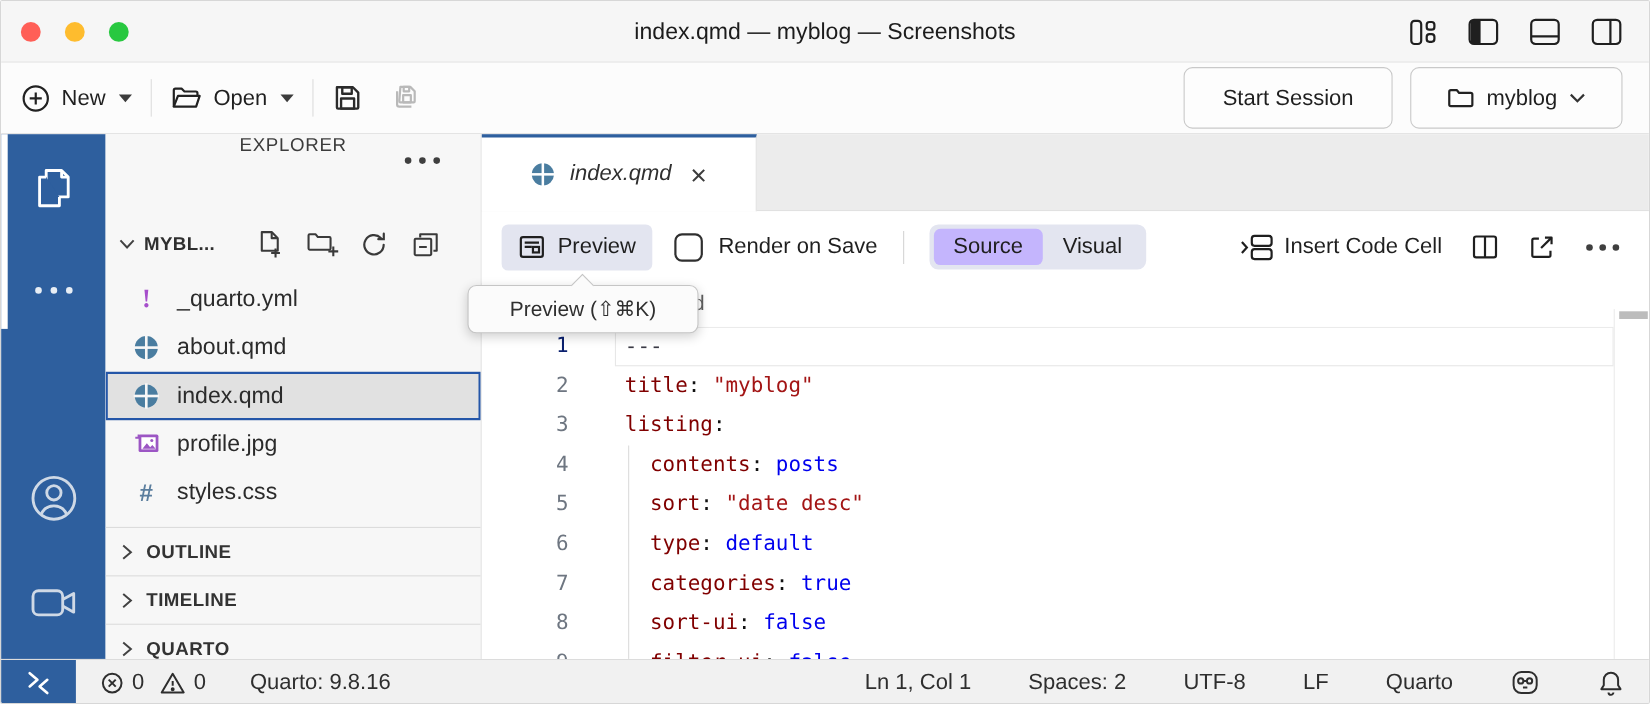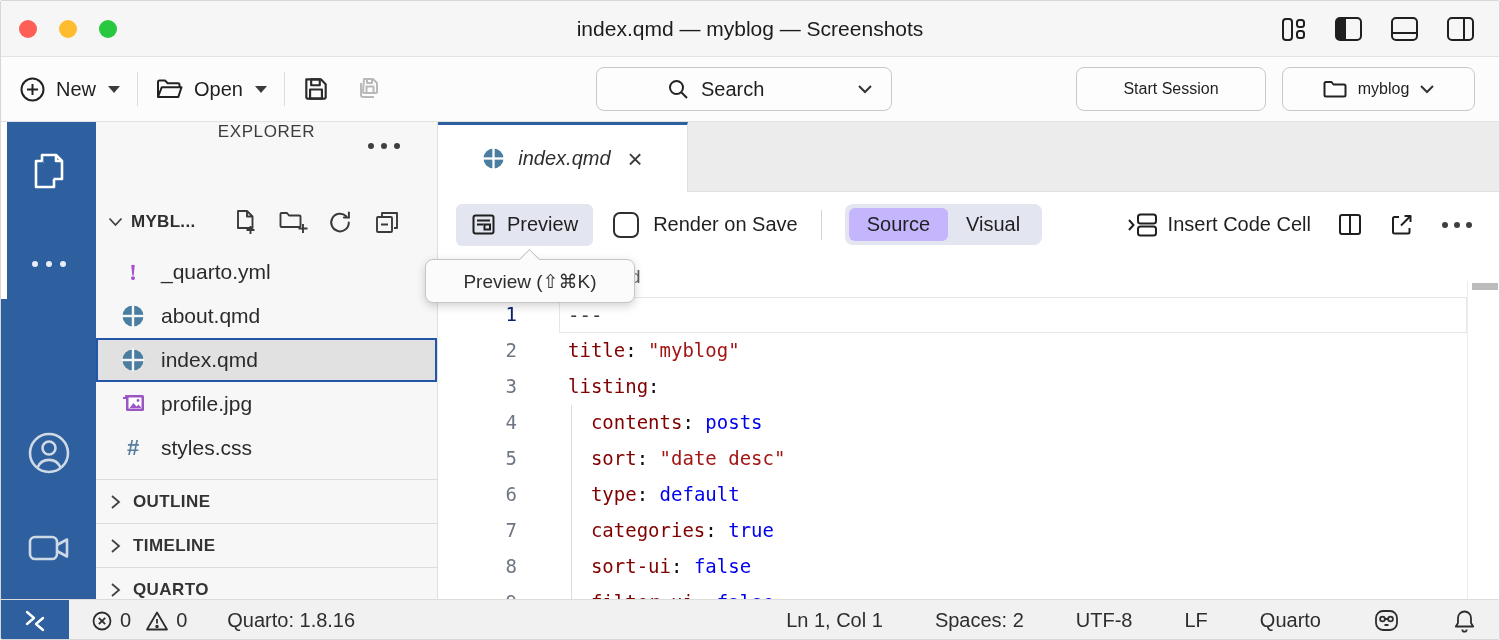--- a/index.html
+++ b/index.html
@@ -26,23 +26,23 @@
   .caret { width:0; height:0; border-left:6px solid transparent; border-right:6px solid transparent;
            border-top:7px solid #3c3c3c; margin-left:2px; }
   .vsep { width:1px; height:34px; background:#dcdcdc; margin:0 17px; }
   .icon-btn { display:flex; align-items:center; }
   .save-all { margin-left:24px; }
   .search-box { position:absolute; left:595px; top:10px; width:296px; height:44px;
                 border:1px solid #c9c9c9; border-radius:8px; background:#fdfdfd;
                 display:flex; align-items:center; padding:0 18px 0 70px; gap:12px; font-size:20px; color:#1f1f1f;}
   .search-box .chev { margin-left:auto; }
   .tb-right { margin-left:auto; display:flex; align-items:center; gap:16px; }
-  .pill-btn { height:44px; border:1px solid #c9c9c9; border-radius:8px; background:#fdfdfd;
+  .pill-btn { height:56px; border:1px solid #c9c9c9; border-radius:8px; background:#fdfdfd;
               display:flex; align-items:center; justify-content:center; gap:10px;
-              font-size:16px; color:#1f1f1f; padding:12px 22px; }
+              font-size:20px; color:#1f1f1f; padding:12px 22px; }
 
   
   .main { display:flex; height:477px; }
 
   .activitybar { width:95px; background:#2e5f9e; position:relative; flex:none; }
   .act-strip { position:absolute; left:0; top:0; width:6px; height:177px; background:#ffffff; }
   .act-item { position:absolute; left:0; width:95px; display:flex; justify-content:center; }
 
   .sidebar { width:342px; background:#f7f7f7; border-right:1px solid #e0e0e0; flex:none;
              position:relative; overflow:hidden; }
@@ -191,30 +191,20 @@
     </span>
     <span class="icon-btn save-all">
       <svg width="30" height="30" viewBox="0 0 30 30" fill="none" stroke="#b9b9b9" stroke-width="2" stroke-linejoin="round">
         <path d="M10 5 h9 l4 4 v9 q0 1-1 1 h-12 q-1 0-1-1 Z"></path>
         <rect x="13" y="5" width="5" height="4"></rect>
         <rect x="12.5" y="12.5" width="7" height="6.5"></rect>
         <path d="M7 9 v12 q0 2 2 2 h11"></path>
       </svg>
     </span>
 
-    <div class="search-box">
-      <svg width="22" height="22" viewBox="0 0 22 22" fill="none" stroke="#222" stroke-width="2">
-        <circle cx="9.5" cy="9.5" r="6.5"></circle>
-          <line x1="14.5" y1="14.5" x2="20" y2="20"></line>
-      </svg>
-      <span>Search</span>
-      <svg class="chev" width="16" height="10" viewBox="0 0 16 10" fill="none" stroke="#333" stroke-width="2">
-        <polyline points="2,2 8,8 14,2"></polyline>
-      </svg>
-    </div>
 
     <div class="tb-right">
       <div class="pill-btn" style="width:190px">
         <span>Start Session</span>
       </div>
       <div class="pill-btn" style="width:193px">
         <svg width="26" height="22" viewBox="0 0 26 22" fill="none" stroke="#222" stroke-width="2" stroke-linejoin="round">
           <path d="M2.5 5.5 q0-1.5 1.5-1.5 H9.5 l2 2.5 H22 q1.5 0 1.5 1.5 V17 q0 1.5-1.5 1.5 H4 q-1.5 0-1.5-1.5 Z"></path>
         </svg>
         <span>myblog</span>
@@ -513,21 +503,21 @@
         <span>0</span>
       </span>
       <span class="sb-item">
         <svg width="24" height="22" viewBox="0 0 24 22" fill="none" stroke="#2e2e2e" stroke-width="1.8" stroke-linejoin="round">
           <path d="M12 2.5 L22 19.5 H2 Z"></path>
           <line x1="12" y1="9" x2="12" y2="13.5"></line>
             <circle cx="12" cy="16.5" r="0.9" fill="#2e2e2e"></circle>
         </svg>
         <span>0</span>
       </span>
-      <span class="sb-quarto-ver">Quarto: 1.8.16</span>
+      <span class="sb-quarto-ver">Quarto: 9.8.16</span>
     </div>
     <div class="sb-right">
       <span>Ln 1, Col 1</span>
       <span>Spaces: 2</span>
       <span>UTF-8</span>
       <span>LF</span>
       <span>Quarto</span>
       <span>
         <svg width="27" height="27" viewBox="0 0 27 27" fill="none" stroke="#2e2e2e" stroke-width="1.8">
           <rect x="3" y="4" width="21" height="19" rx="7"></rect>

